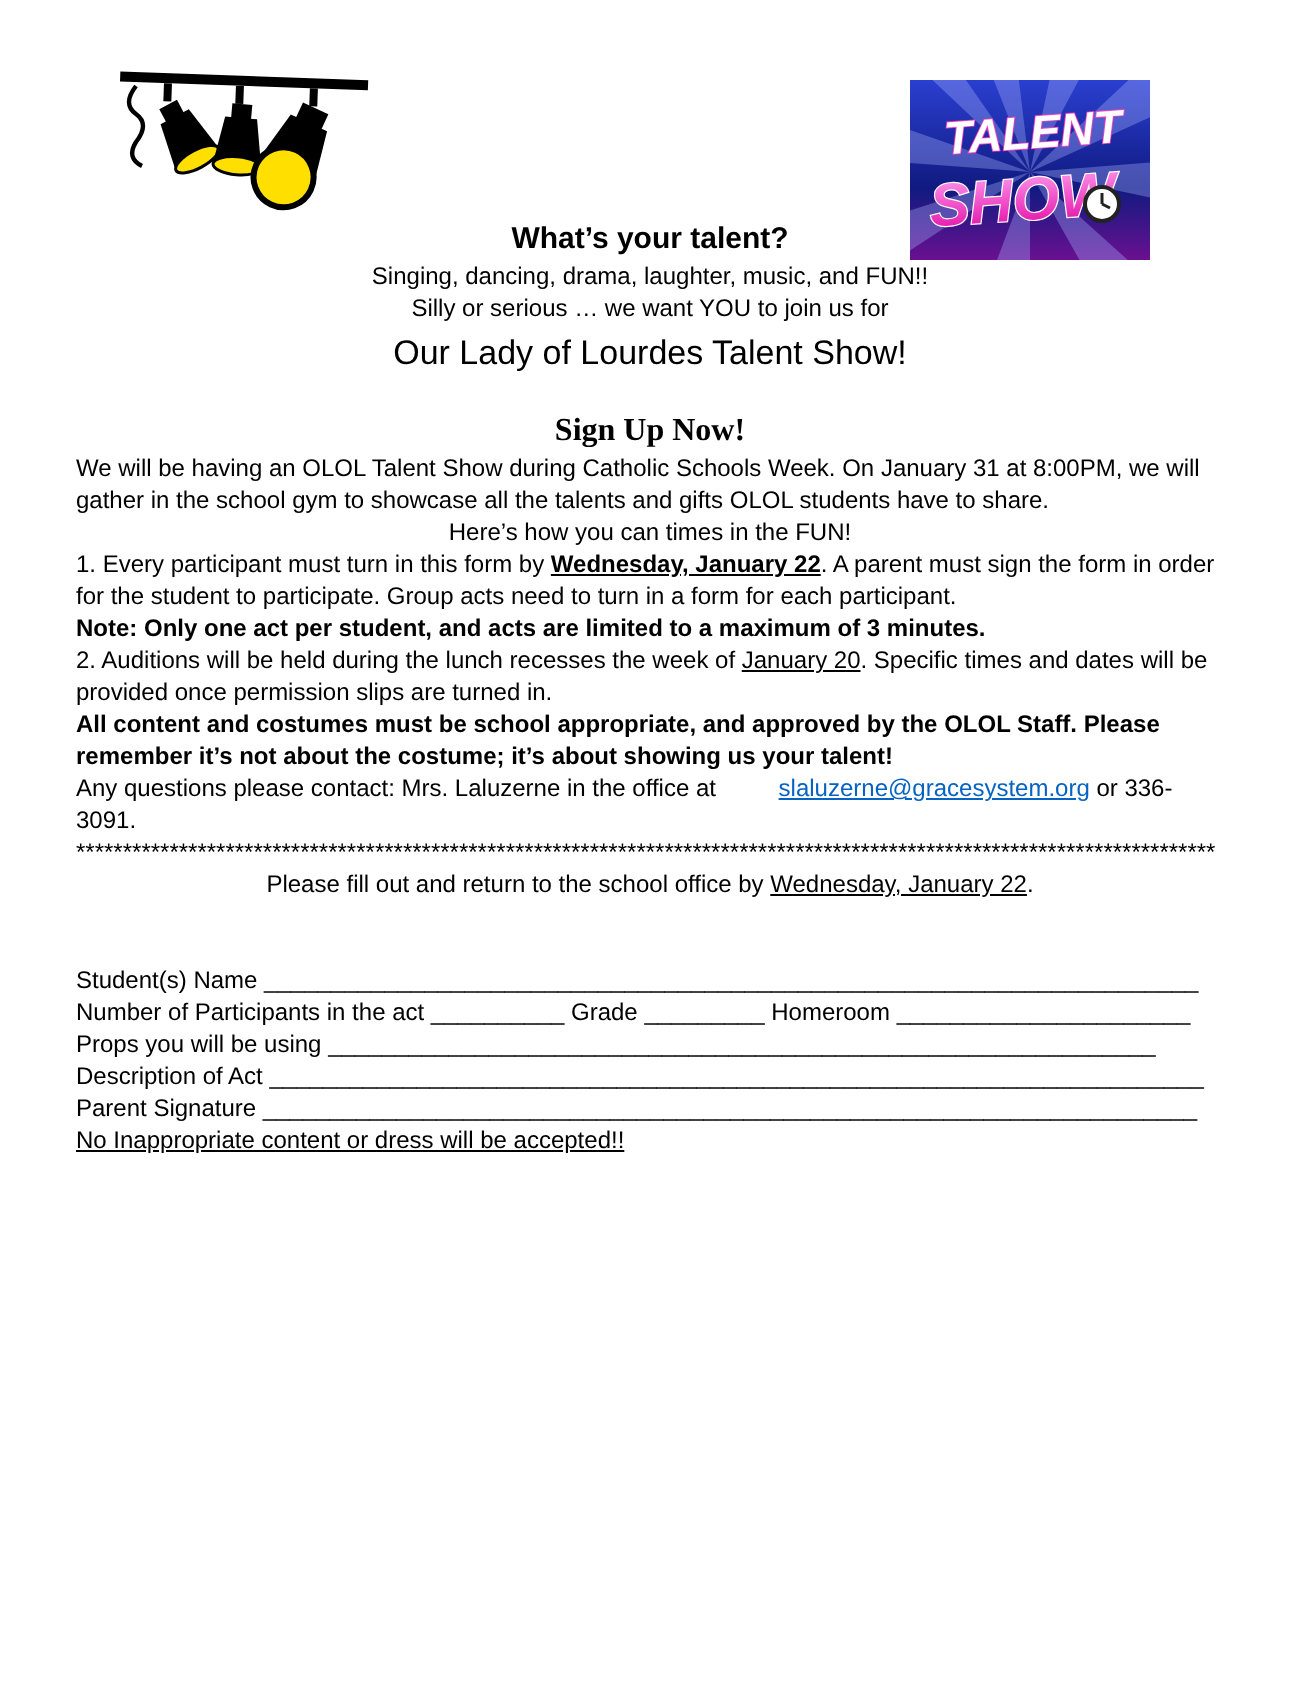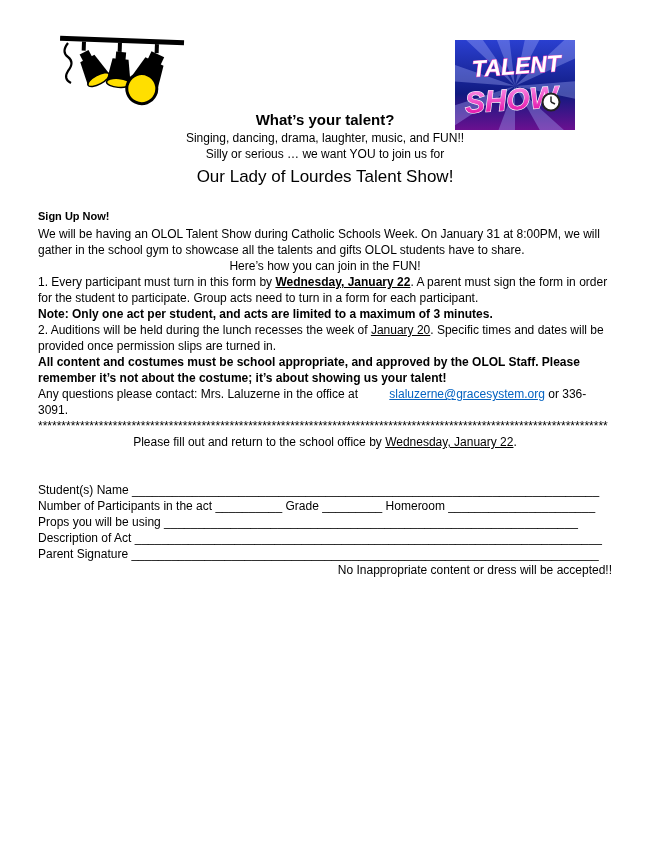--- a/index.html
+++ b/index.html
@@ -15,36 +15,36 @@
     line-height:16px;
     overflow:hidden;
   }
   .content { padding:110px 38px 0 38px; }
   .bold { font-weight:700; }
   .underline { text-decoration:underline; }
 
   .headline { font-size:15px; line-height:20px; font-weight:700; text-align:center; }
   .sub { line-height:16px; text-align:center; }
   .show-name { font-size:17px; line-height:26px; margin-top:2px; text-align:center; }
-  .signup-heading { font-size:11px; line-height:20px; font-weight:700; text-align:left; margin-top:16px; }
+  .signup-heading { font-size:16px; line-height:20px; font-weight:700; text-align:center; margin-top:16px;font-family:Liberation Serif, serif; }
 
   p.body { margin:0; }
   .intro { margin-top:2px; }
   .fun { margin-top:14px; text-align:center; }
   .note { font-weight:700; }
   .rule2 { margin-top:25px; }
   .appropriate { margin-top:14px; font-weight:700; }
   .contact { margin-top:22px; }
   .divider { margin-top:24px; white-space:nowrap; overflow:hidden; }
   .return-line { text-align:center; }
   .link { color:#0563c1; text-decoration:underline; cursor:pointer;margin-left:28px; }
 
   .form-row { margin-top:15px; white-space:nowrap; overflow:hidden; }
   .form-row.first { margin-top:32px; }
-  .footer-line { margin-top:20px; text-align:right; }
+  .footer-line { margin-top:20px; text-align:left;text-decoration:underline; }
 
   .img { position:absolute; }
   .spotlights { left:58px; top:30px; width:135px; height:112px; }
   .logo { left:455px; top:40px; width:120px; height:90px; }
   .img svg { display:block; width:100%; height:100%; }
 </style>
 </head>
 <body>
 
 <div class="page">
@@ -120,21 +120,21 @@
 
     <div class="headline">What’s your talent?</div>
     <div class="sub">Singing, dancing, drama, laughter, music, and FUN!!</div>
     <div class="sub">Silly or serious … we want YOU to join us for</div>
     <div class="show-name">Our Lady of Lourdes Talent Show!</div>
 
     <div class="signup-heading">Sign Up Now!</div>
 
     <p class="body intro"><span>We will be having an OLOL Talent Show during Catholic Schools Week.  On January 31 at 8:00PM, we will gather in the school gym to showcase all the talents and gifts OLOL students have to share.</span></p>
 
-    <p class="body fun">Here’s how you can join in the FUN!</p>
+    <p class="body fun">Here’s how you can times in the FUN!</p>
 
     <p class="body"><span>1. Every participant must turn in this form by </span><span class="bold underline">Wednesday, January 22</span><span>.  A parent must sign the form in order for the student to participate.  Group acts need to turn in a form for each participant.</span></p>
 
     <p class="body note">Note: Only one act per student, and acts are limited to a maximum of 3 minutes.</p>
 
     <p class="body rule2"><span>2.  Auditions will be held during the lunch recesses the week of </span><span class="underline">January 20</span><span>.  Specific times and dates will be provided once permission slips are turned in.</span></p>
 
     <p class="body appropriate">All content and costumes must be school appropriate, and approved by the OLOL Staff.  Please remember it’s not about the costume; it’s about showing us your talent!</p>
 
     <p class="body contact"><span>Any questions please contact: Mrs. Laluzerne in the office at </span><a class="link" href="#">slaluzerne@gracesystem.org</a><span> or 336-3091.</span></p>

